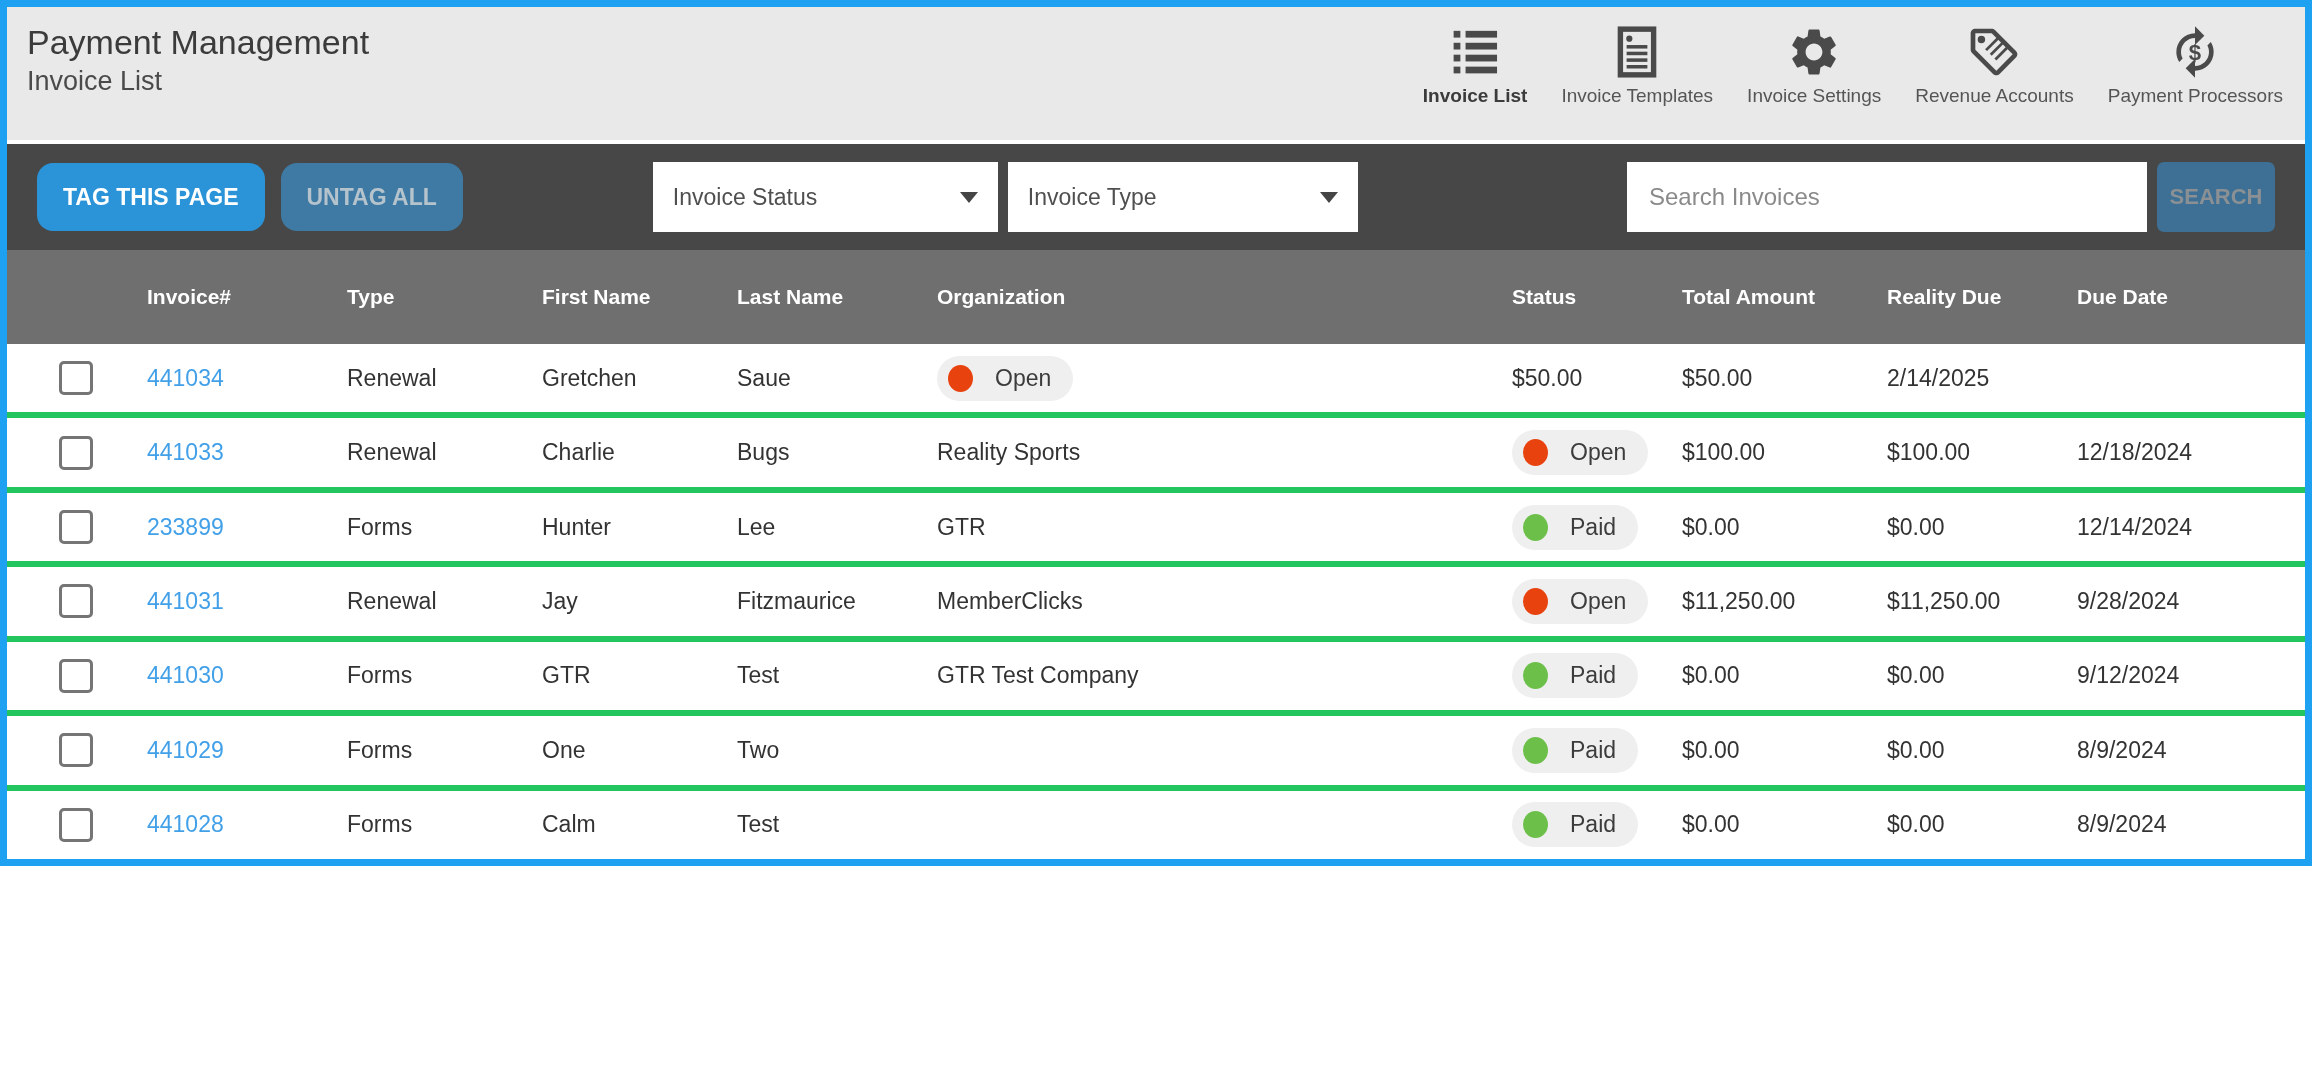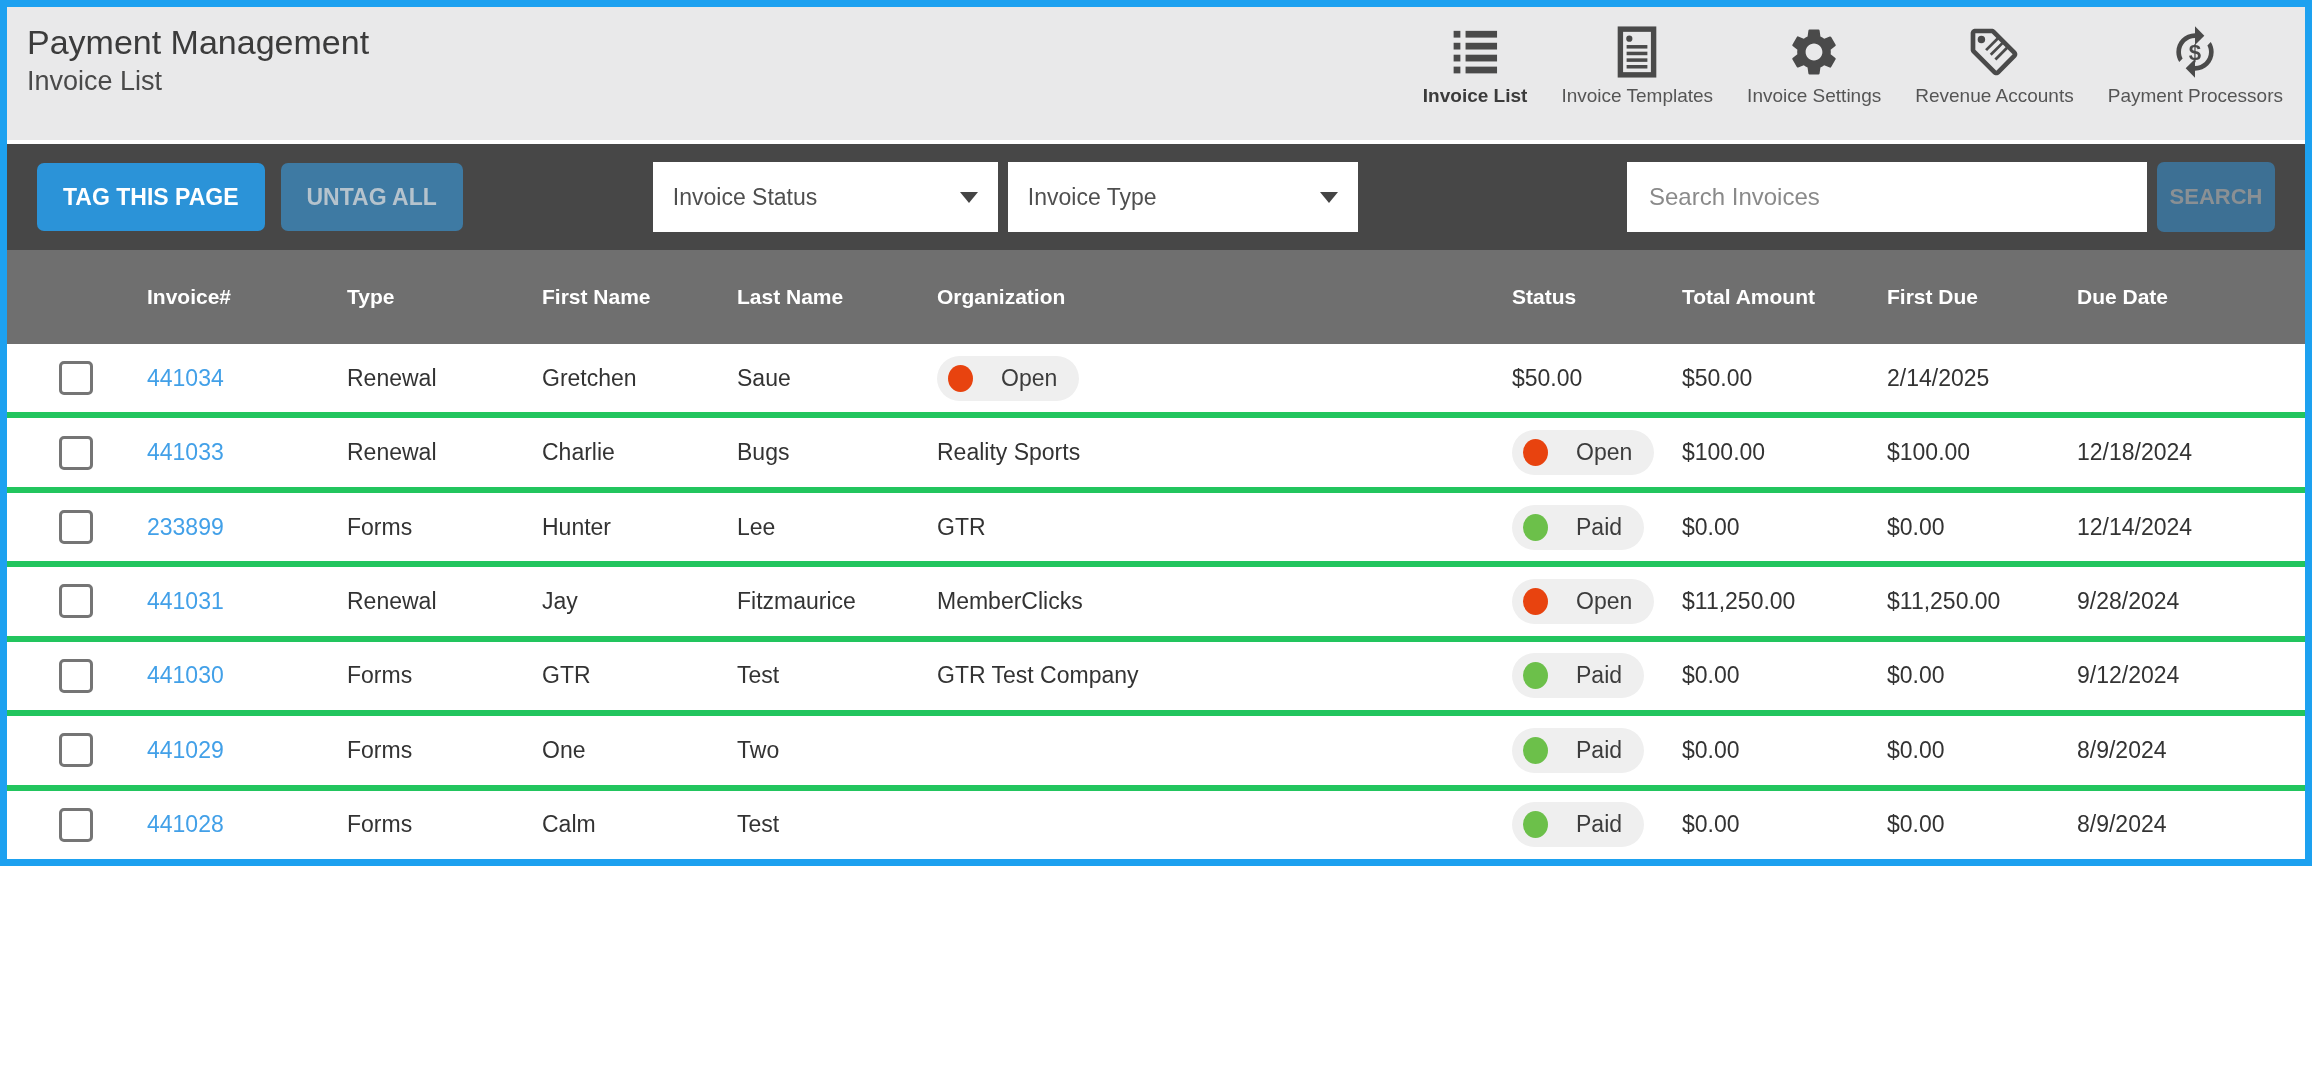--- a/index.html
+++ b/index.html
@@ -32,21 +32,21 @@
   .nav-item.active .nav-label { font-weight:700; color:#3b3b3b; }
 
   
   .gap-strip { height:4px; background:#ffffff; flex-shrink:0; }
   .toolbar {
     height:106px; background:#474747;
     display:flex; align-items:center;
     padding:0 30px; flex-shrink:0;
   }
   .btn {
-    border:none; border-radius:7px; cursor:pointer;
+    border:none; border-radius:16px; cursor:pointer;
     font-family:"Liberation Sans", sans-serif;
     font-size:23px; font-weight:700;
     padding:0 26px; height:68px;
   }
   .btn-tag { background:#2b93d8; color:#ffffff; }
   .btn-untag { background:#3e7aa3; color:#b5c3cd; margin-left:16px; }
 
   .select {
     background:#ffffff; width:345px; height:70px;
     display:flex; align-items:center; justify-content:space-between;
@@ -95,21 +95,21 @@
     appearance:none; -webkit-appearance:none;
     width:34px; height:34px; background:#ffffff;
     border:3px solid #757575; border-radius:5px;
     cursor:pointer; display:block;
   }
   .invoice-link { color:#42a0e8; text-decoration:none; cursor:pointer; }
 
   .pill {
     display:inline-flex; align-items:center;
     background:#efefef; border-radius:999px;
-    padding:9px 22px 9px 11px; gap:28px;
+    padding:9px 22px 9px 11px; gap:22px;
   }
   .dot { width:25px; height:27px; border-radius:50%; background:#999; }
   .pill[data-status="Open"] .dot { background:#e8430f; }
   .pill[data-status="Paid"] .dot { background:#6cc04a; }
   .pill .pill-label { font-size:23px; color:#3c3c3c; }
 </style>
 </head>
 <body>
 
 <div class="page">
@@ -216,21 +216,21 @@
 
   <div class="thead grid-cols">
     <div class="th"></div>
     <div class="th">Invoice#</div>
     <div class="th">Type</div>
     <div class="th">First Name</div>
     <div class="th">Last Name</div>
     <div class="th">Organization</div>
     <div class="th">Status</div>
     <div class="th">Total Amount</div>
-    <div class="th">First Due</div>
+    <div class="th">Reality Due</div>
     <div class="th">Due Date</div>
   </div>
 
   <div class="rows">
 
     <div class="row grid-cols">
       <div class="cell cb-cell">
           <input type="checkbox" class="checkbox" style="">
         </div>
       <div class="cell"><a class="invoice-link">441034</a></div>

